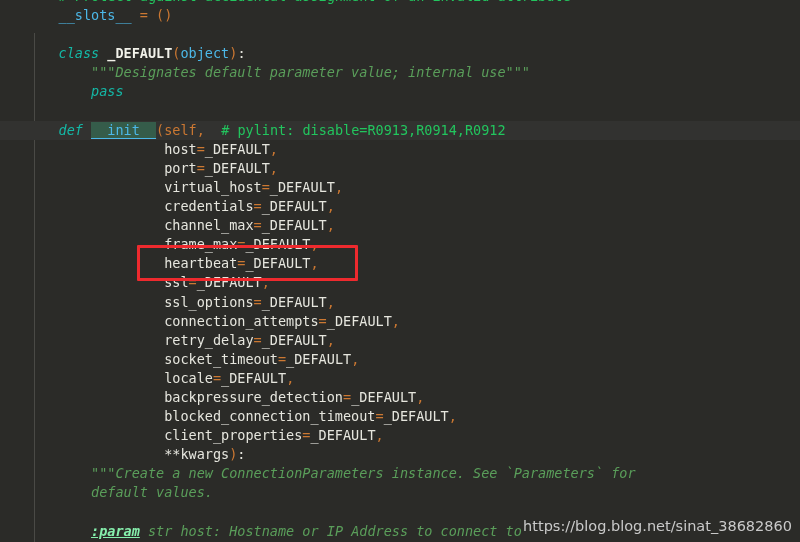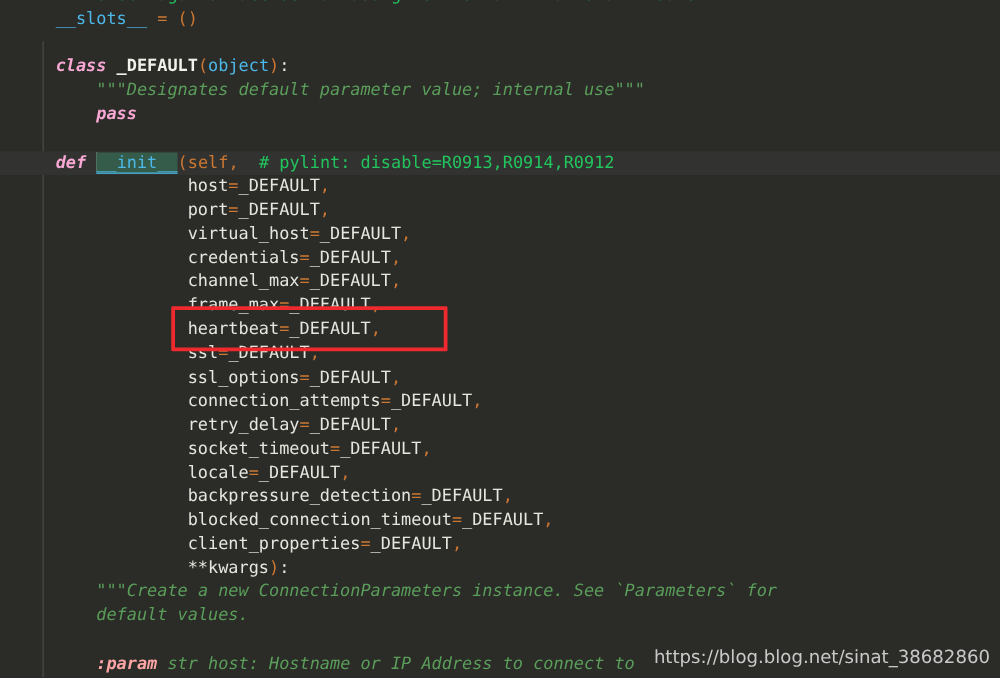--- a/index.html
+++ b/index.html
@@ -25,49 +25,49 @@
   #code {
     position: absolute;
     left: 0;
     top: -13px;           
     width: 800px;
     white-space: pre;
   }
   .ln {
     position: relative;
     height: 19.1px;
-    padding-left: 12px;
+    padding-left: 26px;
     white-space: pre;
   }
   .ln.cur {
     background: #323230;
   }
 
   
   .rail {
     position: absolute;
     top: 33px;
     width: 1px;
     height: 509px;
     background: #4a4a46;
   }
   .rail.r1 { left: 34px; }
 
   
-  .kw       { color: #f9a8d4; font-style: italic; font-weight: bold; }   
+  .kw       { color: #14b8a6; font-style: italic; font-weight: normal; }   
   .cls      { color: #f2f2ea; font-weight: bold; }                        
   .builtin  { color: #4cb8e8; }                                           
   .fn       { color: #4cb8e8; border-bottom: 1px solid #4cb8e8; }         
   .param    { color: #cc7832; text-align: right; }                                           
   .punc     { color: #cc7832; }                                           
   .plain    { color: #e6e6de; }
   .comment  { color: #22c55e; }
   .str      { color: #5a9e5a; font-style: italic; }                       
-  .tag      { color: #fca5a5; font-style: italic; font-weight: bold;
-              }                               
+  .tag      { color: #86efac; font-style: italic; font-weight: bold;
+              text-decoration: underline; }                               
   .cursorsel { background: #355c4a; }                                     
   .caret {
     display: inline-block;
     width: 1px;
     height: 15px;
     background: #d8d8d0;
     vertical-align: -3px;
     margin: 0 -1px 0 0;
   }
 

